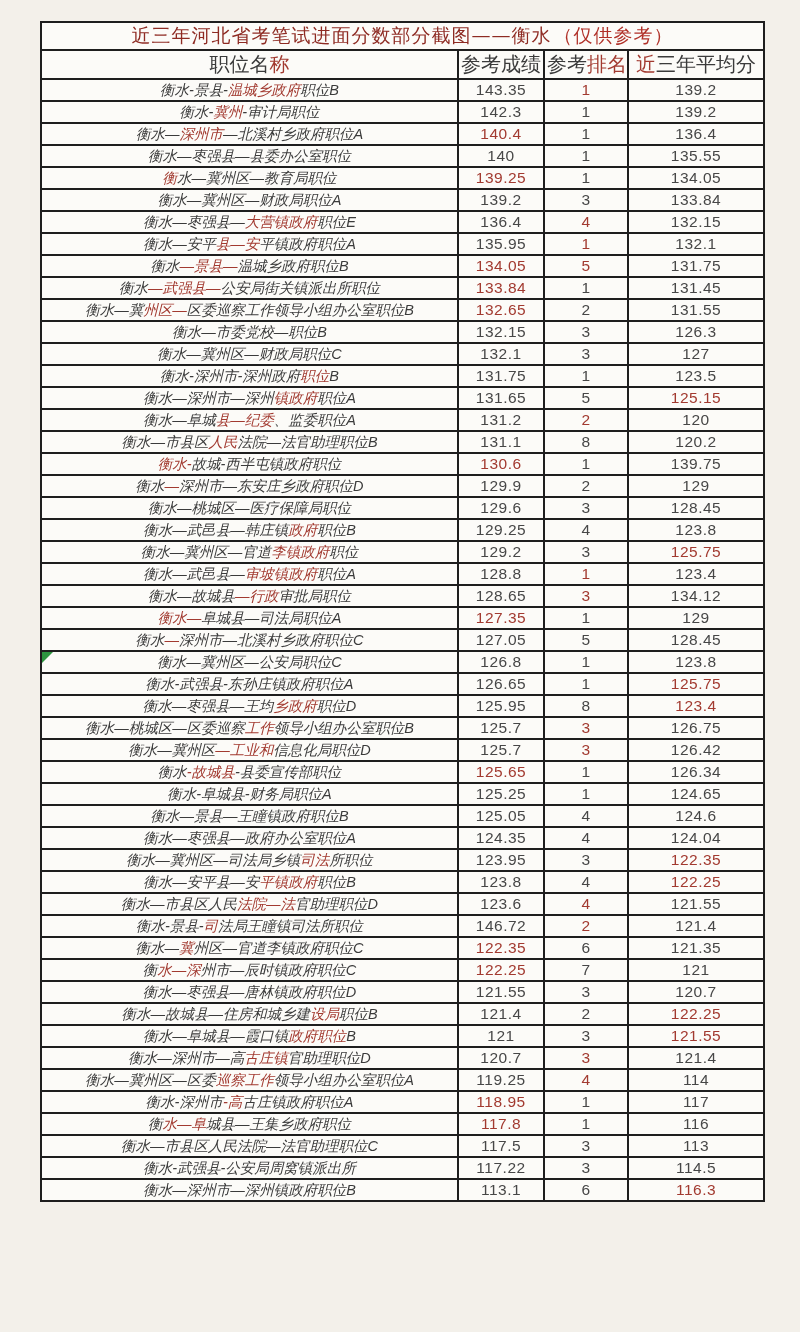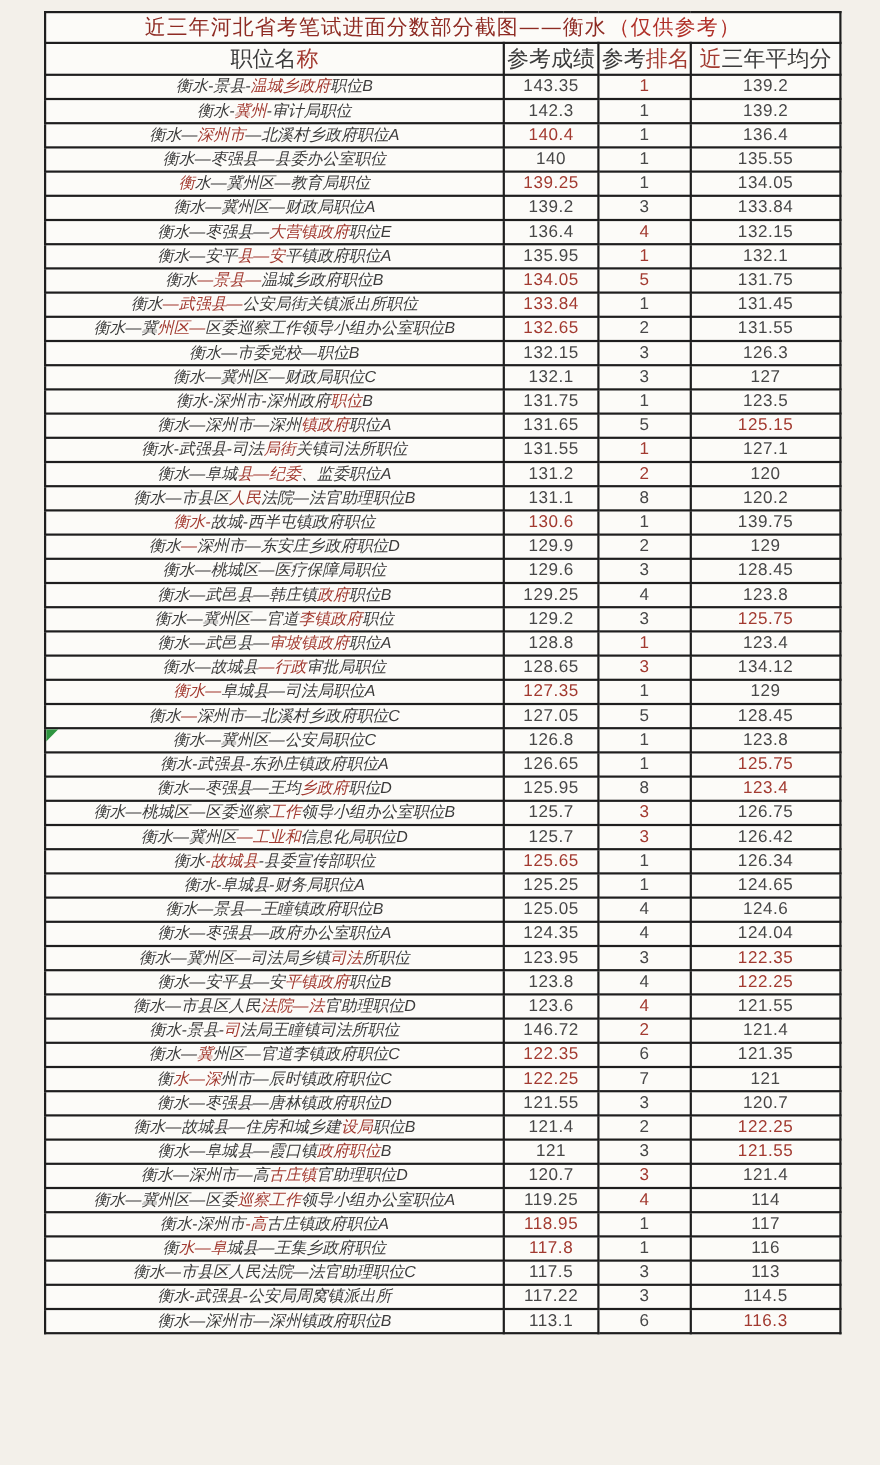--- a/index.html
+++ b/index.html
@@ -4,21 +4,21 @@
 <style>
   html,body{margin:0;padding:0;}
   body{
     width:800px;height:1332px;
     background:#f3f0ea;
     font-family:"Liberation Sans","DejaVu Sans",sans-serif;
     overflow:hidden;
   }
   .page{position:relative;width:800px;height:1332px;}
   table.score-table{
-    position:absolute;left:40px;top:10px;width:723px;
+    position:absolute;left:40px;top:21px;width:723px;
     border-collapse:collapse;table-layout:fixed;
     background:#fcfbf8;
   }
   .score-table th,.score-table td{
     border:2px solid #1e1e1e;
     padding:0 2px;
     overflow:hidden;white-space:nowrap;
     box-sizing:border-box;
   }
   .title-cell{
@@ -158,26 +158,20 @@
           <td class="num">1</td>
           <td class="num">123.5</td>
         </tr>
         <tr>
           <td class="pos"><span>衡水—深州市—深州</span><span class="red">镇政府</span><span>职位A</span></td>
           <td class="num">131.65</td>
           <td class="num">5</td>
           <td class="num red">125.15</td>
         </tr>
         <tr>
-          <td class="pos"><span>衡水-武强县-司法</span><span class="red">局街</span><span>关镇司法所职位</span></td>
-          <td class="num">131.55</td>
-          <td class="num red">1</td>
-          <td class="num">127.1</td>
-        </tr>
-        <tr>
           <td class="pos"><span>衡水—阜城</span><span class="red">县—纪委</span><span>、监委职位A</span></td>
           <td class="num">131.2</td>
           <td class="num red">2</td>
           <td class="num">120</td>
         </tr>
         <tr>
           <td class="pos"><span>衡水—市县区</span><span class="red">人民</span><span>法院—法官助理职位B</span></td>
           <td class="num">131.1</td>
           <td class="num">8</td>
           <td class="num">120.2</td>

